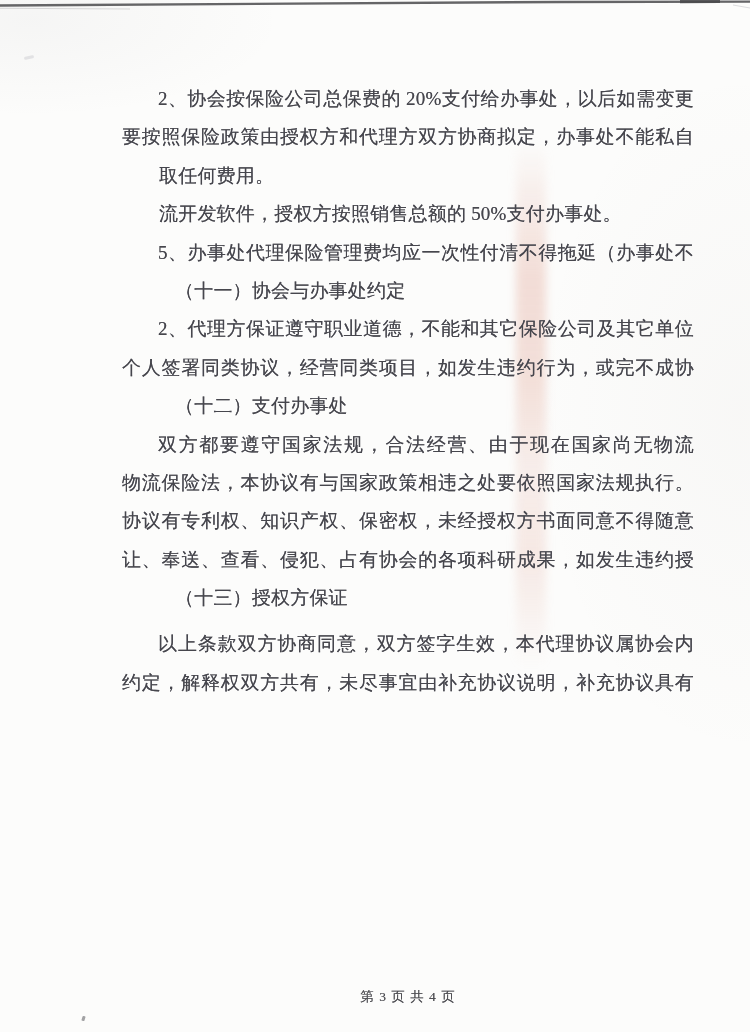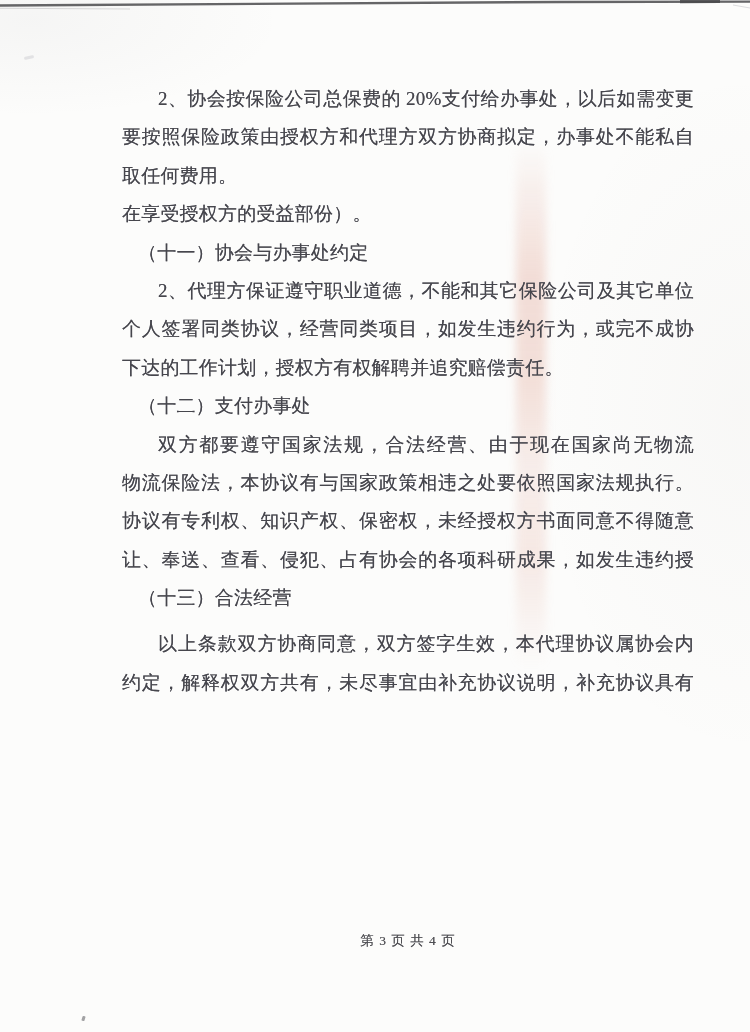--- a/index.html
+++ b/index.html
@@ -53,28 +53,28 @@
   }
   .line{
     height:38.4px;line-height:38.4px;font-size:19px;
     text-align:justify;
     text-shadow:0 0 0.6px rgba(70,70,80,0.75);
     letter-spacing:0.2px;
     white-space:normal;
     overflow:hidden;
   }
   .line.fill{text-align-last:justify;}
-  .line.endline{text-align-last:left;}
+  .line.endline{text-align-last:left;margin-left:37px;}
   .para.body .line.first{padding-left:36px;}
   .para.heading .line.first{padding-left:16px;font-family:Liberation Serif, serif;}
   
   .page-body .para:nth-child(10){margin-top:8px;}
 
   .footer{
-    position:absolute;left:122px;top:932px;width:572px;
+    position:absolute;left:122px;top:988px;width:572px;
     text-align:center;font-size:13.5px;letter-spacing:1px;
     color:var(--footer-ink);
     text-shadow:0 0 0.5px rgba(78,78,83,0.7);
   }
 </style>
 </head>
 <body>
 
 <svg class="scan-top" viewBox="0 0 750 16" xmlns="http://www.w3.org/2000/svg">
   <path d="M0,5.5 C150,5 350,3.5 560,2 L750,1.6" stroke="#58585a" stroke-width="2.4" fill="none" opacity="0.92"></path>
@@ -90,43 +90,43 @@
 
 <div class="page-body">
     <div class="para body">
       <div class="line first fill">2、协会按保险公司总保费的 20%支付给办事处，以后如需变更</div>
       <div class="line fill">要按照保险政策由授权方和代理方双方协商拟定，办事处不能私自收</div>
       <div class="line endline">取任何费用。</div>
     </div>
     <div class="para body">
     </div>
     <div class="para body">
+      <div class="line endline">流开发软件，授权方按照销售总额的 50%支付办事处。</div>
     </div>
     <div class="para body">
-      <div class="line endline">在享受授权方的受益部份）。</div>
+      <div class="line first fill">5、办事处代理保险管理费均应一次性付清不得拖延（办事处不</div>
     </div>
     <div class="para heading">
       <div class="line first endline">（十一）协会与办事处约定</div>
     </div>
     <div class="para body">
       <div class="line first fill">2、代理方保证遵守职业道德，不能和其它保险公司及其它单位和</div>
       <div class="line fill">个人签署同类协议，经营同类项目，如发生违约行为，或完不成协会</div>
-      <div class="line endline">下达的工作计划，授权方有权解聘并追究赔偿责任。</div>
     </div>
     <div class="para heading">
       <div class="line first endline">（十二）支付办事处</div>
     </div>
     <div class="para body">
       <div class="line first fill">双方都要遵守国家法规，合法经营、由于现在国家尚无物流法、</div>
       <div class="line fill">物流保险法，本协议有与国家政策相违之处要依照国家法规执行。本</div>
       <div class="line fill">协议有专利权、知识产权、保密权，未经授权方书面同意不得随意转</div>
       <div class="line fill">让、奉送、查看、侵犯、占有协会的各项科研成果，如发生违约授权</div>
     </div>
     <div class="para heading">
-      <div class="line first endline">（十三）合法经营</div>
+      <div class="line first endline">（十三）授权方保证</div>
     </div>
     <div class="para body">
       <div class="line first fill">以上条款双方协商同意，双方签字生效，本代理协议属协会内部</div>
       <div class="line fill">约定，解释权双方共有，未尽事宜由补充协议说明，补充协议具有同</div>
     </div>
   </div>
 
 <div class="footer">第 3 页 共 4 页</div>
 
 </body></html>

